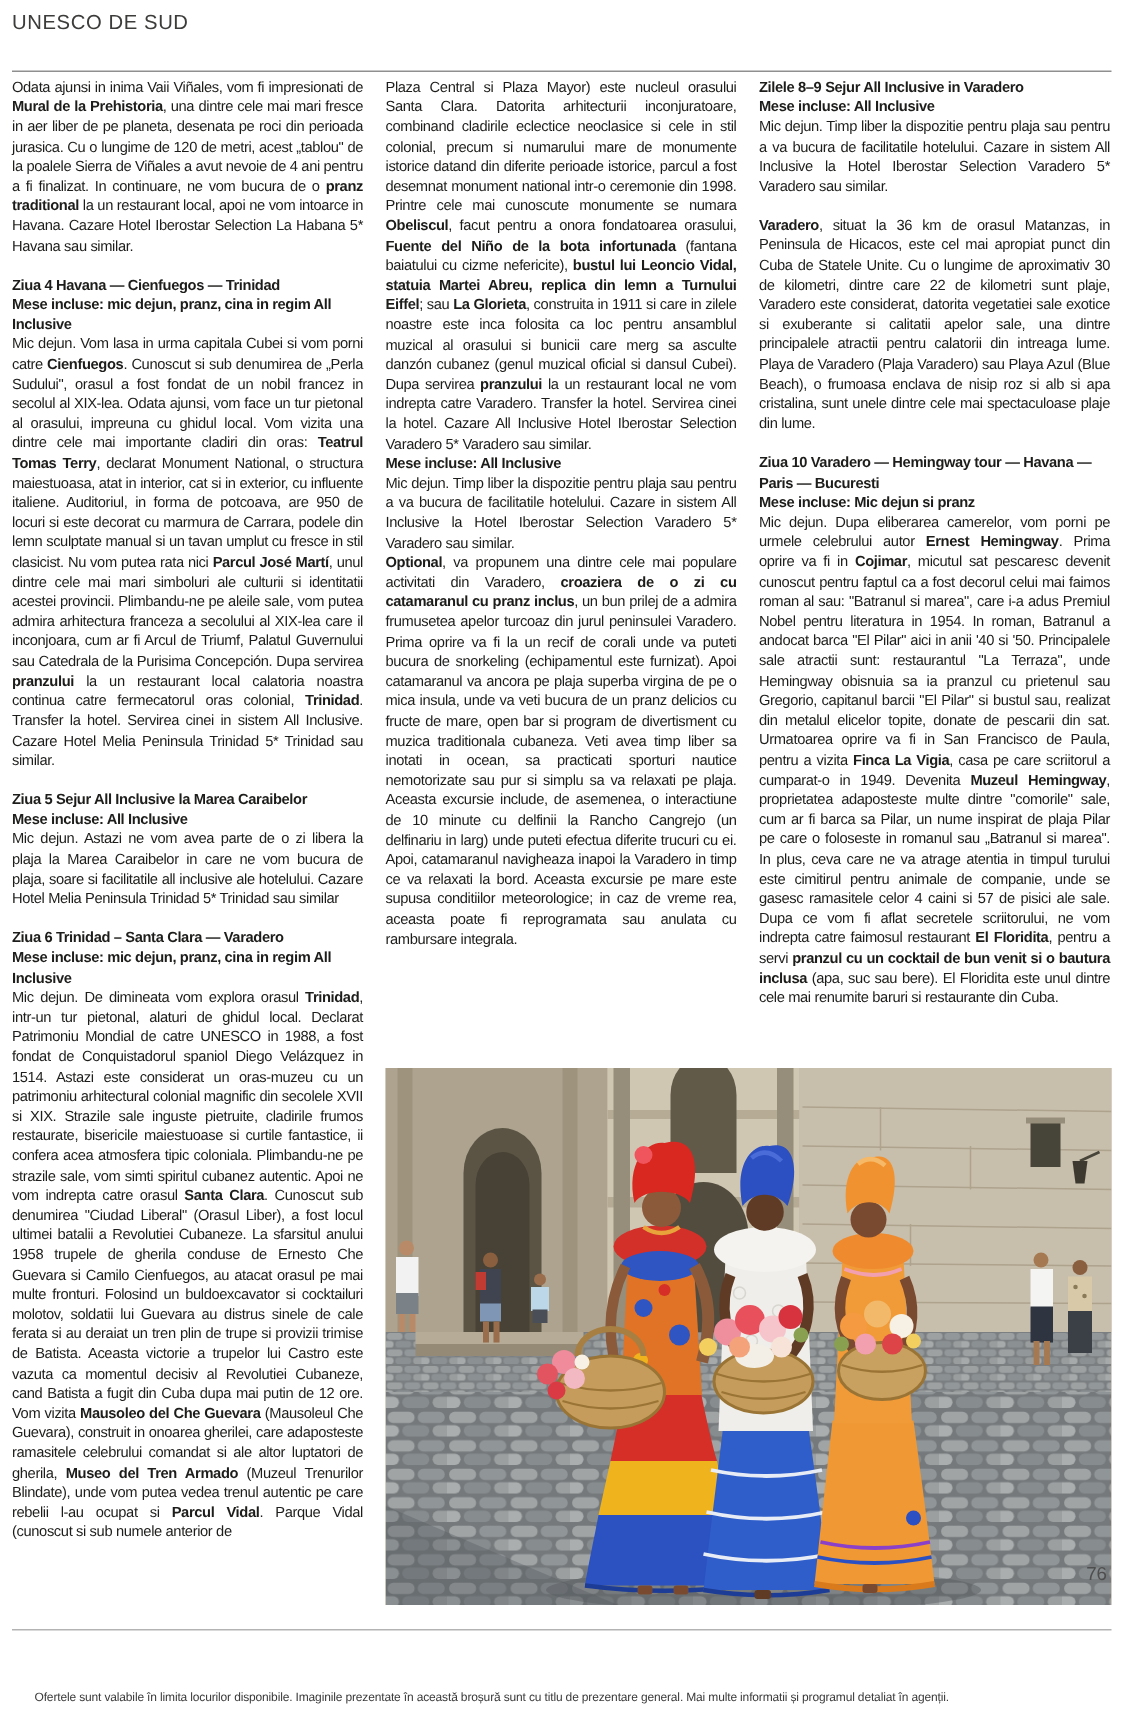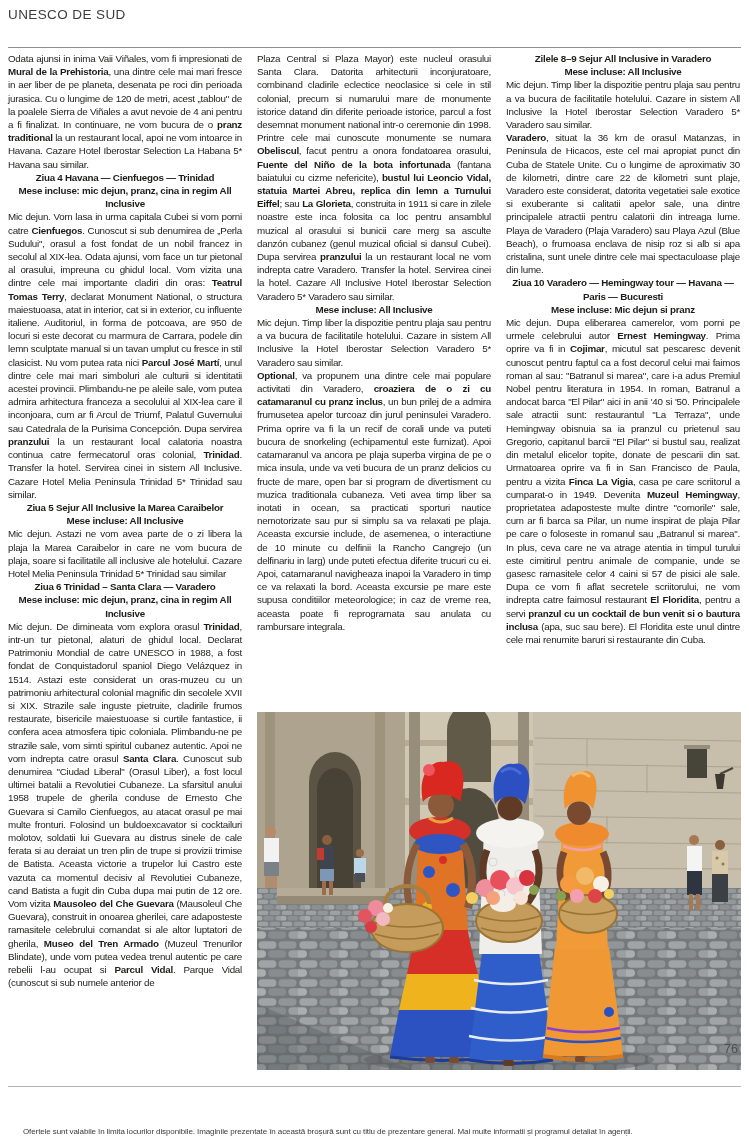--- a/index.html
+++ b/index.html
@@ -2,24 +2,24 @@
 <html lang="ro"><head>
 <meta charset="utf-8">
 <style>
   *{margin:0;padding:0;box-sizing:border-box}
   html,body{width:749px;height:1143px;background:#ffffff;overflow:hidden}
   body{font-family:"Liberation Sans",sans-serif;color:#1d1d1b;position:relative}
   .ht{position:absolute;left:8px;top:7px;font-size:13.5px;letter-spacing:.4px;color:#3c3c3b}
   .hrule{position:absolute;left:8px;right:8px;top:47px;border-top:1px solid #8f8f8f}
   .cols{position:absolute;left:8px;top:52px;width:733px;display:flex;gap:15px}
   .col{width:234px;font-size:9.8px;line-height:13.2px;letter-spacing:-.25px;color:#1d1d1b}
-  .col .h{font-weight:700;text-align:center}
+  .col .h{font-weight:700;text-align:left}
   .col .p{text-align:justify}
   .col .p b{font-weight:700}
-  .sp{}
+  .sp{margin-top:13px}
   .photo{position:absolute;left:257px;top:712px;width:484px;height:358px;overflow:hidden;background:#b9af9a}
   .photo svg{display:block}
   .frule{position:absolute;left:8px;right:8px;top:1086px;border-top:1px solid #b3b3b3}
   .pagenum{position:absolute;right:11px;top:1042px;font-size:12.5px;font-weight:400;color:#4e4e4e}
   .footnote{position:absolute;left:23px;top:1127px;font-size:8px;color:#3a3a3a;letter-spacing:-.1px;white-space:nowrap}
 </style>
 </head>
 <body>
 
 <div class="page">

